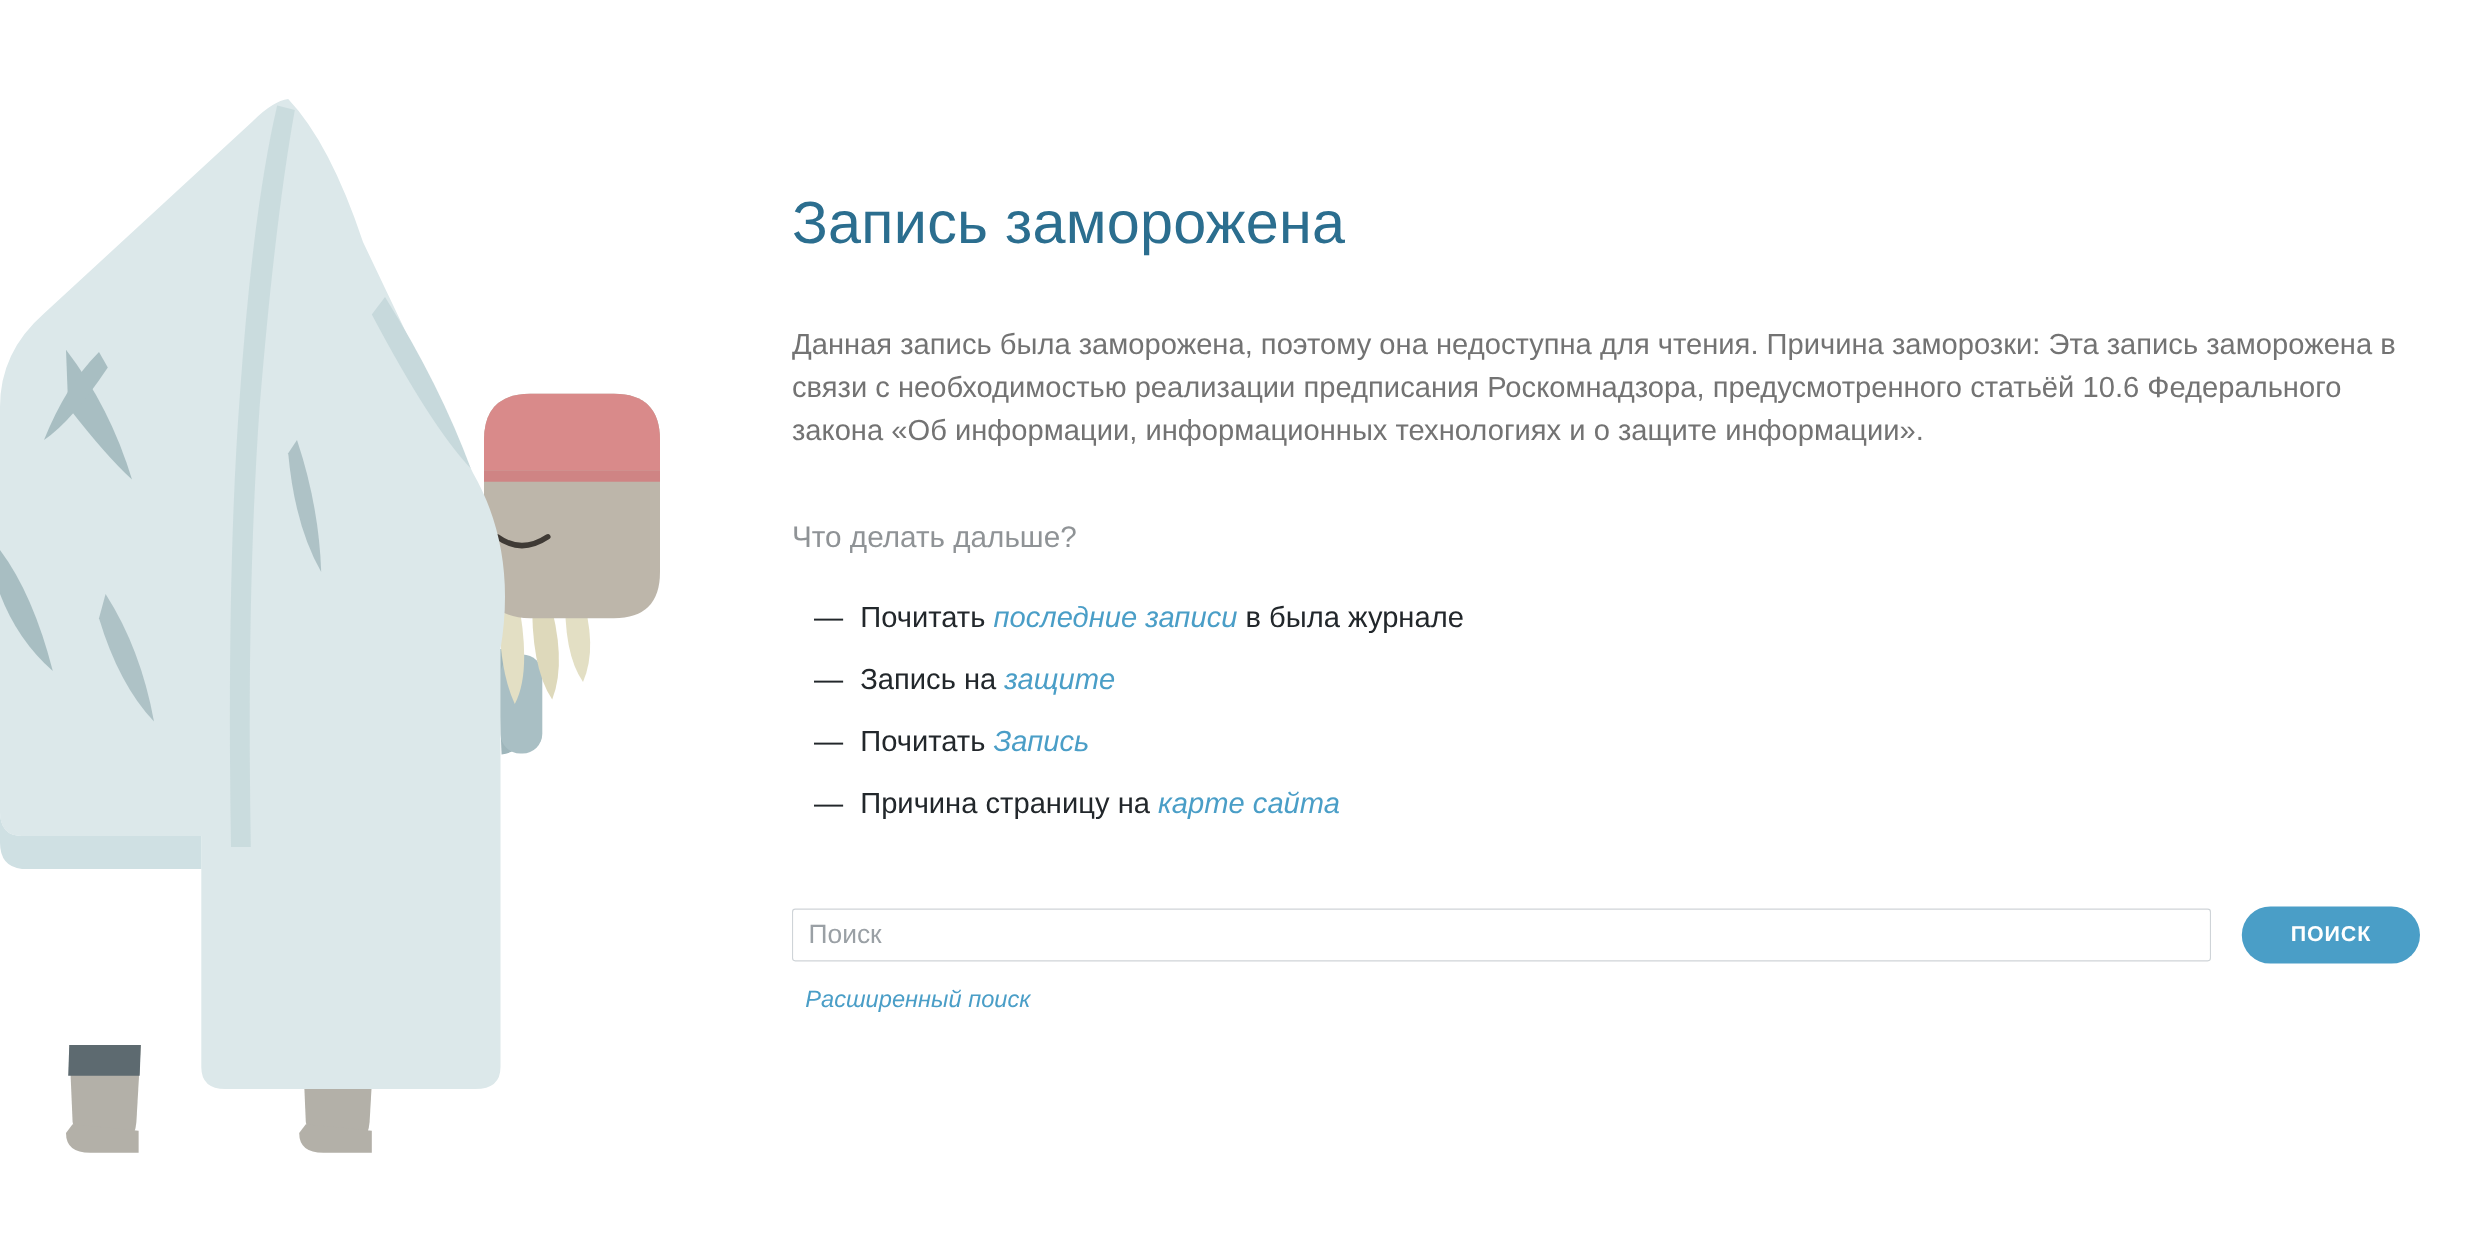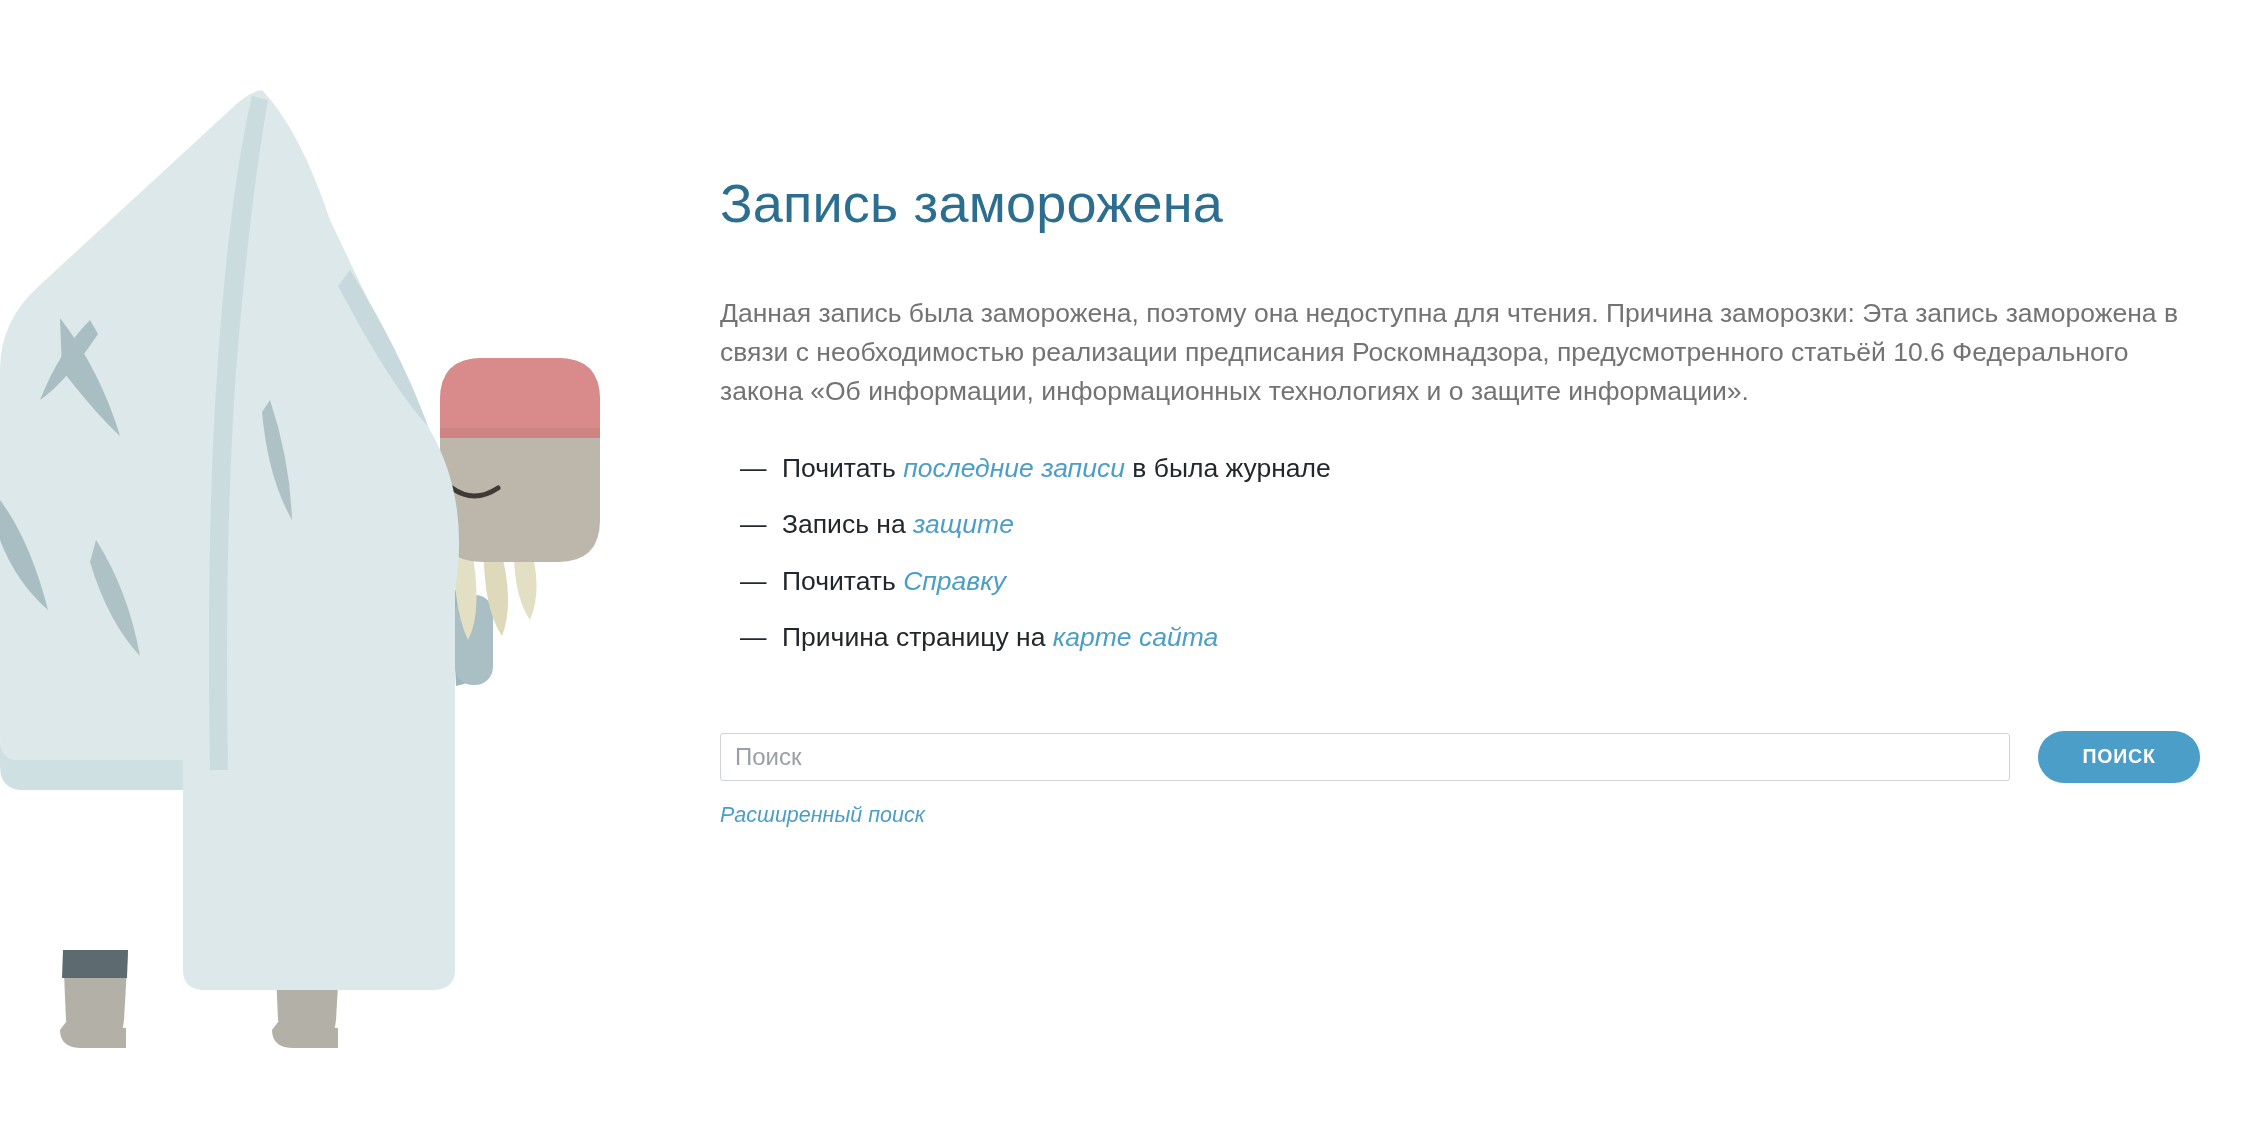--- a/index.html
+++ b/index.html
@@ -125,21 +125,21 @@
     font-size: 19.5px;
     font-weight: bold;
     letter-spacing: 0.8px;
     font-family: "Liberation Sans", sans-serif;
     cursor: pointer;
   }
   .adv-search {
     padding-top: 20px;
     font-size: 21.5px;
   }
-  .adv-search a { color: #4a9ec7; }
+  .adv-search a { color: #4a9ec7; margin-left: 12px; }
 </style>
 </head>
 <body>
 
 <div class="page">
 
   <div class="illustration">
     <svg width="660" height="1000" viewBox="0 0 660 1000" xmlns="http://www.w3.org/2000/svg" aria-hidden="true">
 
       <g>
@@ -181,30 +181,31 @@
       </g>
     </svg>
   </div>
 
   <div class="content">
 
     <h1 class="title">Запись заморожена</h1>
 
     <p class="body-text">Данная запись была заморожена, поэтому она недоступна для чтения. Причина заморозки: Эта запись заморожена в связи с необходимостью реализации предписания Роскомнадзора, предусмотренного статьёй 10.6 Федерального закона «Об информации, информационных технологиях и о защите информации».</p>
 
+    <p class="next-heading">Что делать дальше?</p>
 
     <ul class="options">
       <li>
         <span class="dash">—</span><span>Почитать </span><a href="#">последние записи</a><span> в была журнале</span>
       </li>
       <li>
         <span class="dash">—</span><span>Запись на </span><a href="#">защите</a><span></span>
       </li>
       <li>
-        <span class="dash">—</span><span>Почитать </span><a href="#">Справку</a><span></span>
+        <span class="dash">—</span><span>Почитать </span><a href="#">Запись</a><span></span>
       </li>
       <li>
         <span class="dash">—</span><span>Причина страницу на </span><a href="#">карте сайта</a><span></span>
       </li>
     </ul>
 
     <div class="search-row">
       <input class="search-input" type="text" placeholder="Поиск" style="">
       <button class="search-button">ПОИСК</button>
     </div>

